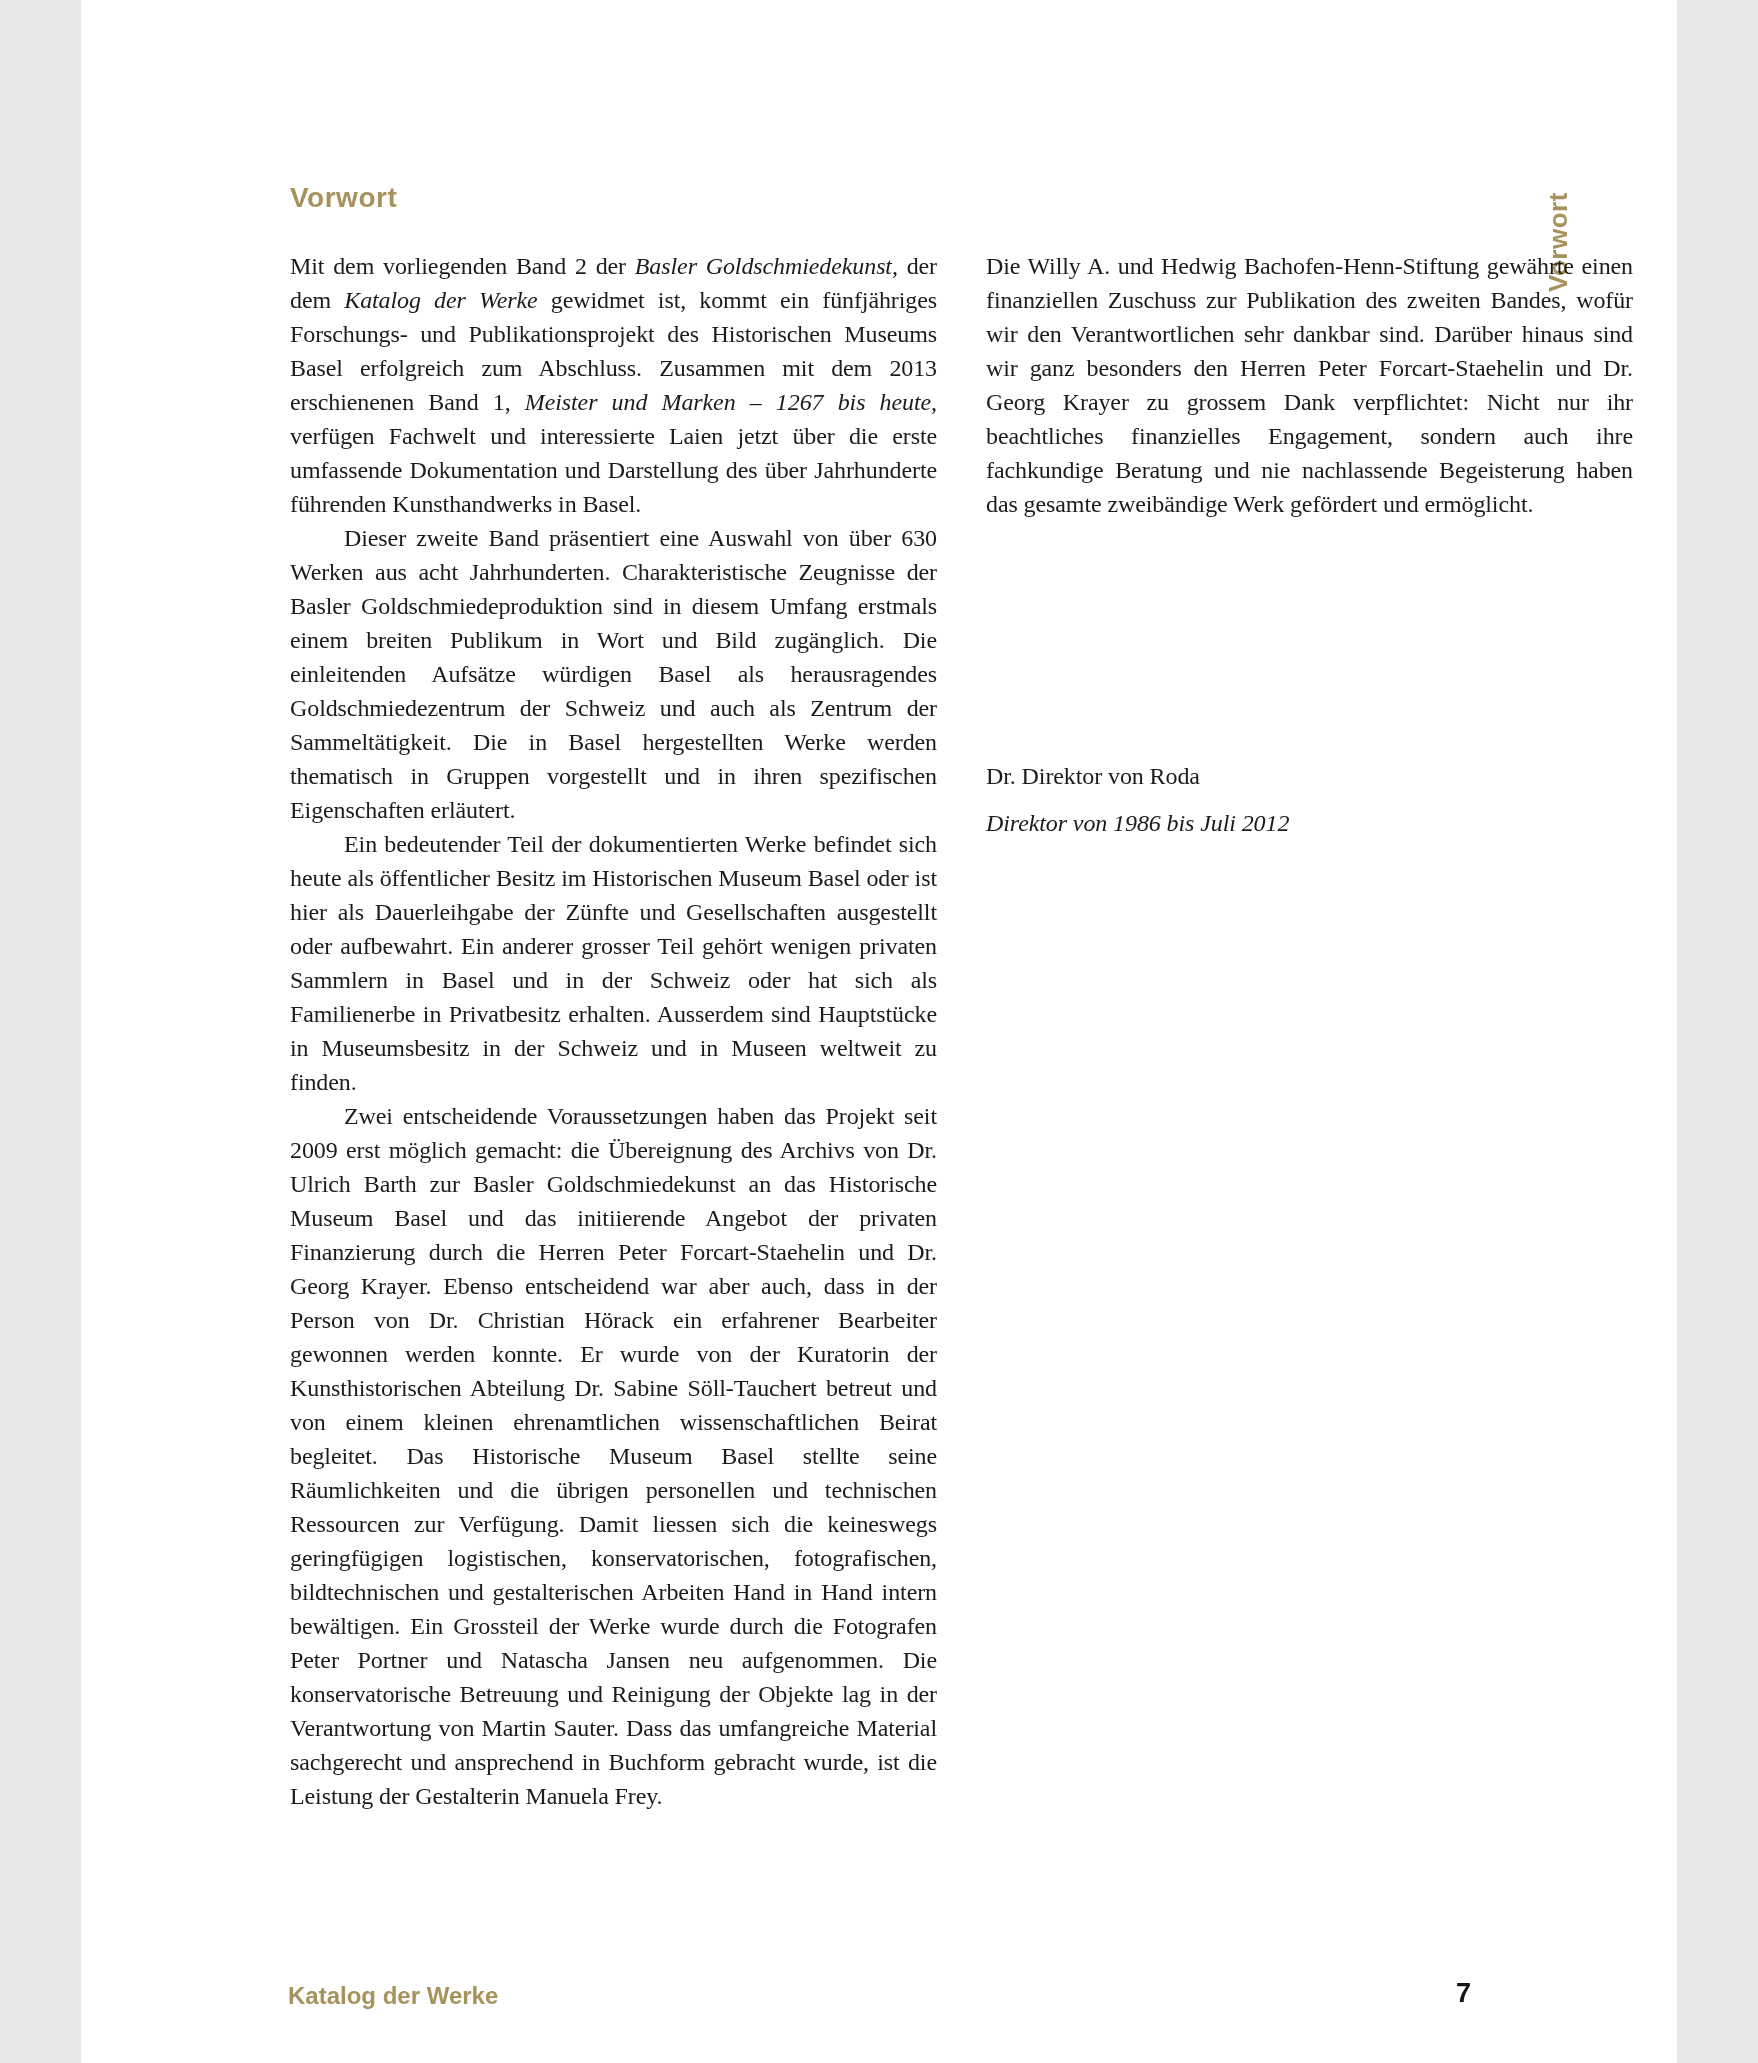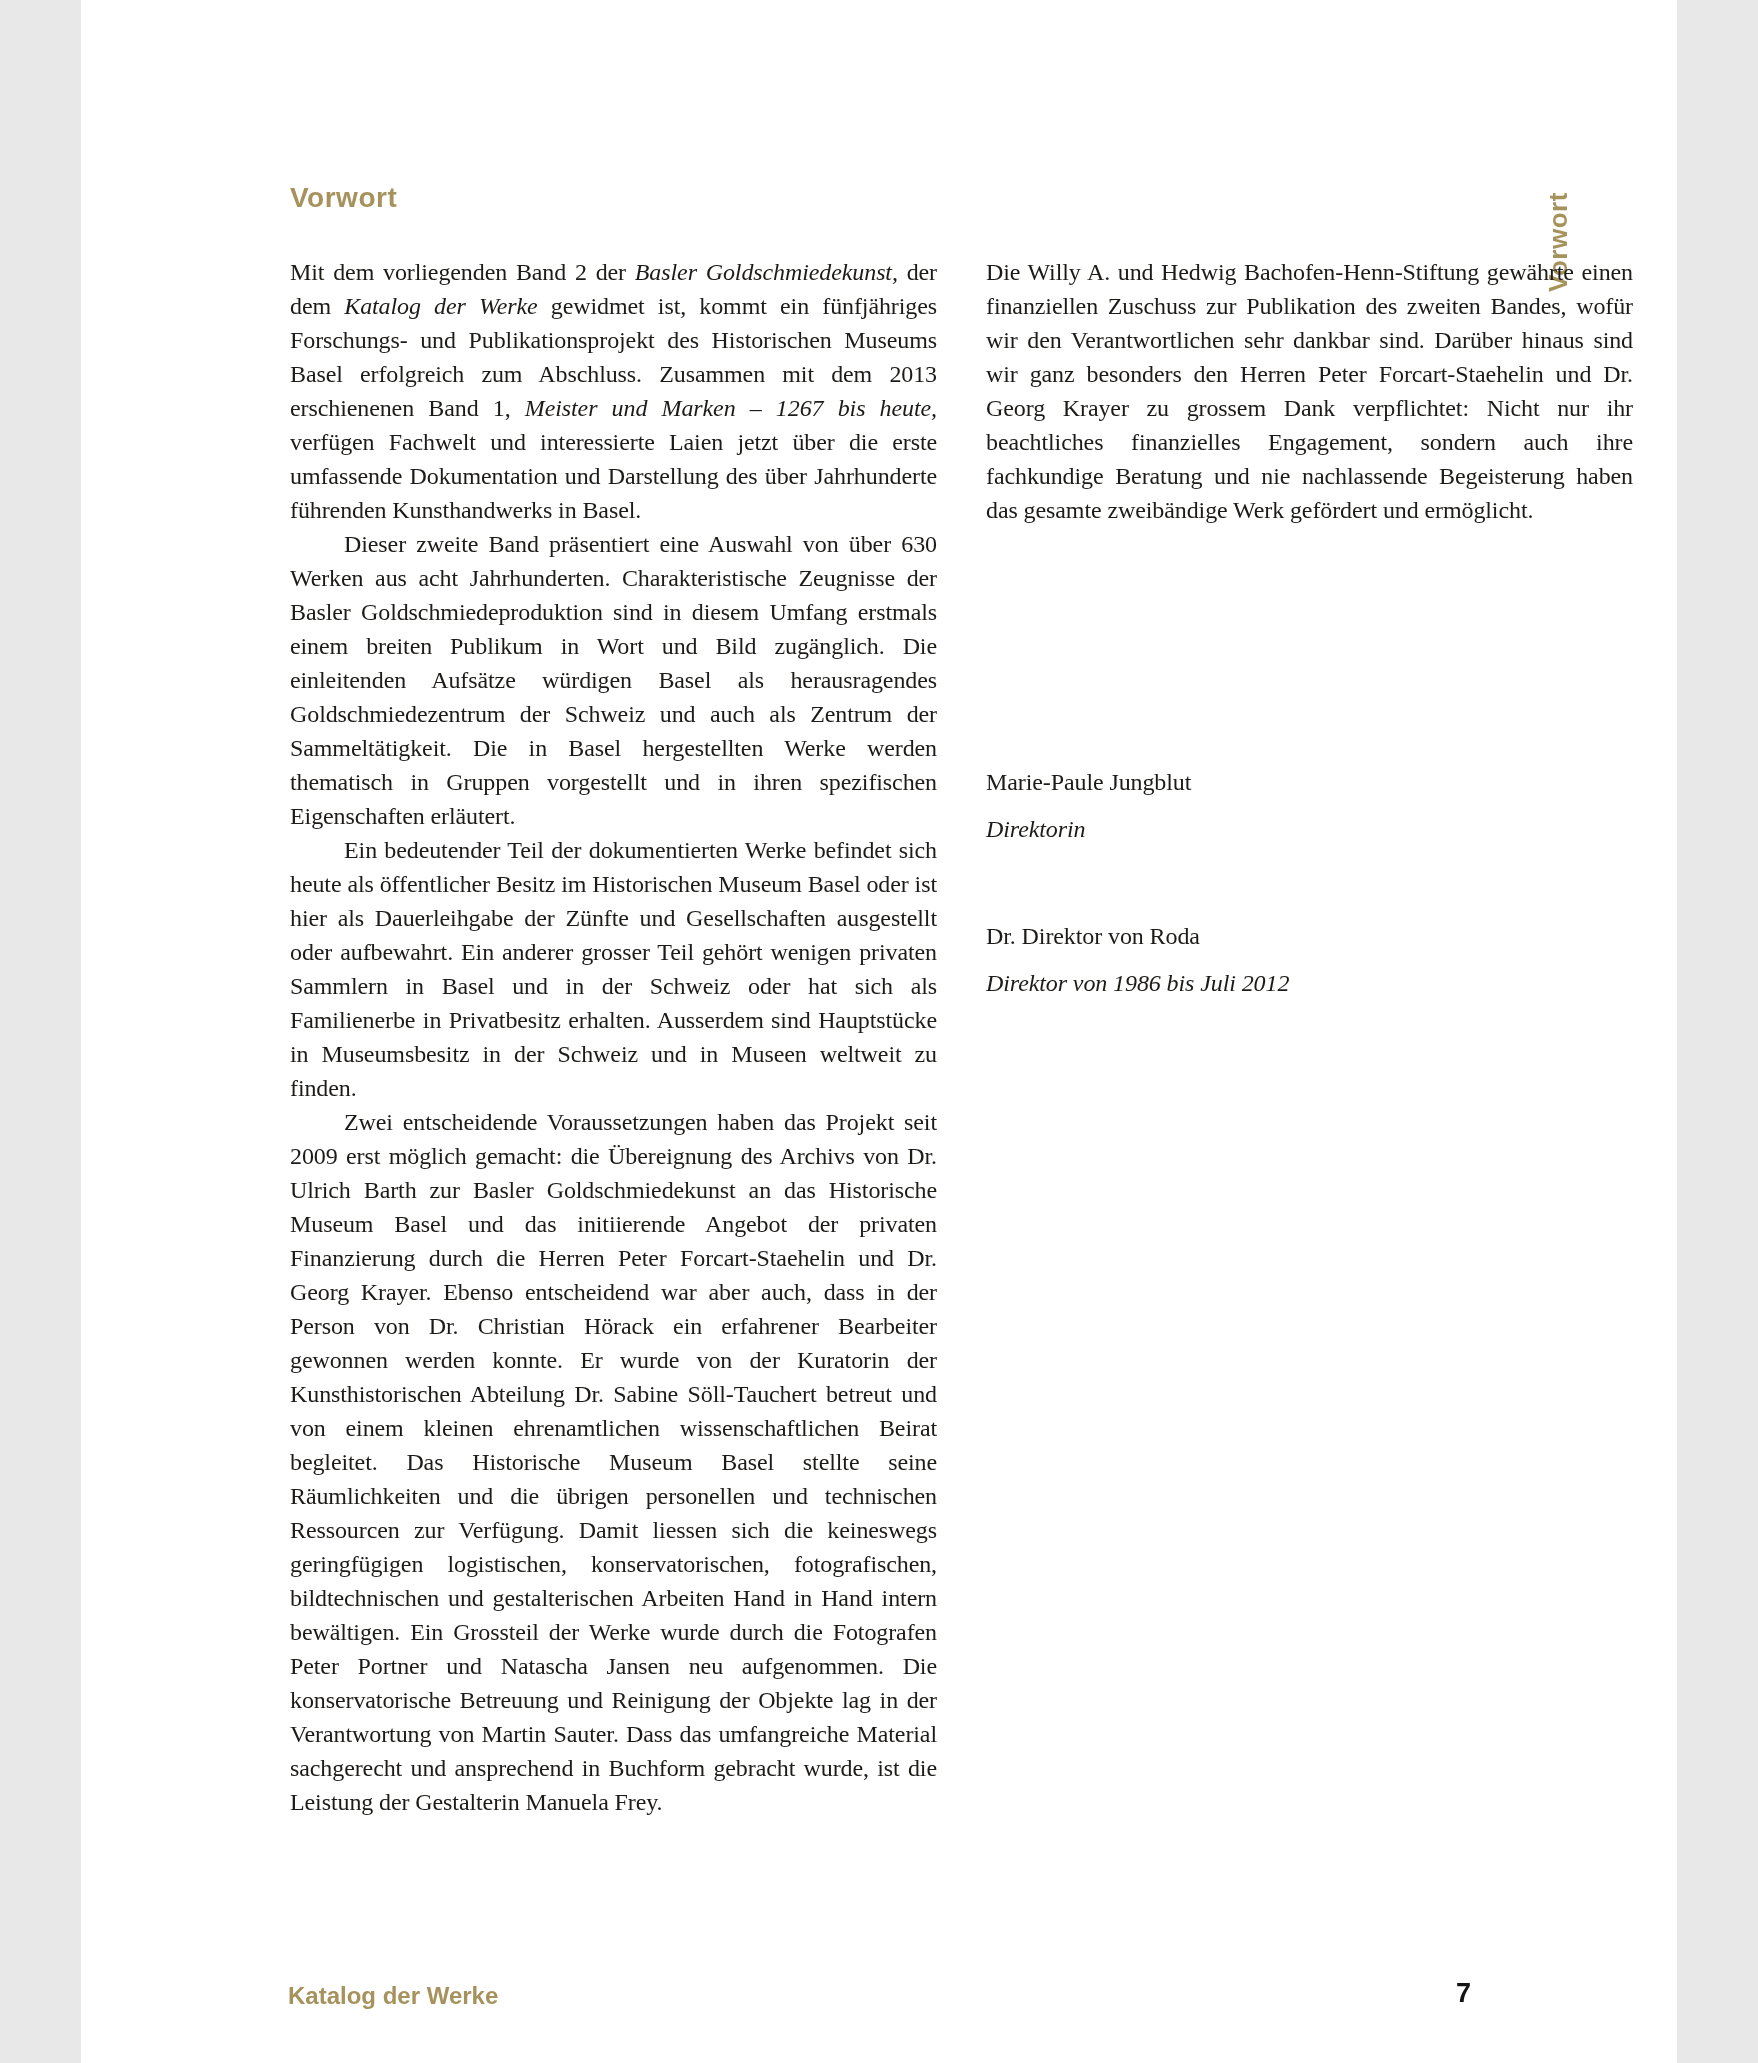--- a/index.html
+++ b/index.html
@@ -38,21 +38,21 @@
     transform: rotate(180deg);
     font-family: "Liberation Sans", sans-serif;
     font-weight: 700;
     font-size: 26px;
     letter-spacing: 0.5px;
     color: #a6925c;
   }
   .columns {
     position: absolute;
     left: 209px;
-    top: 255px;
+    top: 249px;
     width: 1344px;
     display: flex;
     gap: 49px;
   }
   .col {
     flex: 0 0 647px;
     width: 647px;
     font-size: 24px;
     line-height: 34px;
     text-align: justify;
@@ -122,24 +122,20 @@
         <p class="para indent"><span>Dieser zweite Band präsentiert eine Auswahl von über 630 Werken aus acht Jahrhunderten. Charakteristische Zeugnisse der Basler Goldschmiedeproduktion sind in diesem Umfang erstmals einem breiten Publikum in Wort und Bild zugänglich. Die einleitenden Aufsätze würdigen Basel als herausragendes Goldschmiedezentrum der Schweiz und auch als Zentrum der Sammeltätigkeit. Die in Basel hergestellten Werke werden thematisch in Gruppen vorgestellt und in ihren spezifischen Eigenschaften erläutert.</span></p>
         <p class="para indent"><span>Ein bedeutender Teil der dokumentierten Werke befindet sich heute als öffentlicher Besitz im Historischen Museum Basel oder ist hier als Dauerleihgabe der Zünfte und Gesellschaften ausgestellt oder aufbewahrt. Ein anderer grosser Teil gehört wenigen privaten Sammlern in Basel und in der Schweiz oder hat sich als Familienerbe in Privatbesitz erhalten. Ausserdem sind Hauptstücke in Museumsbesitz in der Schweiz und in Museen weltweit zu finden.</span></p>
         <p class="para indent"><span>Zwei entscheidende Voraussetzungen haben das Projekt seit 2009 erst möglich gemacht: die Übereignung des Archivs von Dr. Ulrich Barth zur Basler Goldschmiedekunst an das Historische Museum Basel und das initiierende Angebot der privaten Finanzierung durch die Herren Peter Forcart-Staehelin und Dr. Georg Krayer. Ebenso entscheidend war aber auch, dass in der Person von Dr. Christian Hörack ein erfahrener Bearbeiter gewonnen werden konnte. Er wurde von der Kuratorin der Kunsthistorischen Abteilung Dr. Sabine Söll-Tauchert betreut und von einem kleinen ehrenamtlichen wissenschaftlichen Beirat begleitet. Das Historische Museum Basel stellte seine Räumlichkeiten und die übrigen personellen und technischen Ressourcen zur Verfügung. Damit liessen sich die keineswegs geringfügigen logistischen, konservatorischen, fotografischen, bildtechnischen und gestalterischen Arbeiten Hand in Hand intern bewältigen. Ein Grossteil der Werke wurde durch die Fotografen Peter Portner und Natascha Jansen neu aufgenommen. Die konservatorische Betreuung und Reinigung der Objekte lag in der Verantwortung von Martin Sauter. Dass das umfangreiche Material sachgerecht und ansprechend in Buchform gebracht wurde, ist die Leistung der Gestalterin Manuela Frey.</span></p>
       </div>
     <div class="col">
       <div>
           <p class="para"><span>Die Willy A. und Hedwig Bachofen-Henn-Stiftung gewährte einen finanziellen Zuschuss zur Publikation des zweiten Bandes, wofür wir den Verantwortlichen sehr dankbar sind. Darüber hinaus sind wir ganz besonders den Herren Peter Forcart-Staehelin und Dr. Georg Krayer zu grossem Dank verpflichtet: Nicht nur ihr beachtliches finanzielles Engagement, sondern auch ihre fachkundige Beratung und nie nachlassende Begeisterung haben das gesamte zweibändige Werk gefördert und ermöglicht.</span></p>
         </div>
       <div class="signatures">
         <div class="sig-block">
-          <div class="sig-name">Marie-Paule Jungblut</div>
-          <div class="sig-title">Direktorin</div>
-        </div>
-        <div class="sig-block">
           <div class="sig-name">Dr. Direktor von Roda</div>
           <div class="sig-title">Direktor von 1986 bis Juli 2012</div>
         </div>
       </div>
     </div>
   </div>
 
   <div class="footer-running-title">Katalog der Werke</div>
   <div class="page-number">7</div>
 

